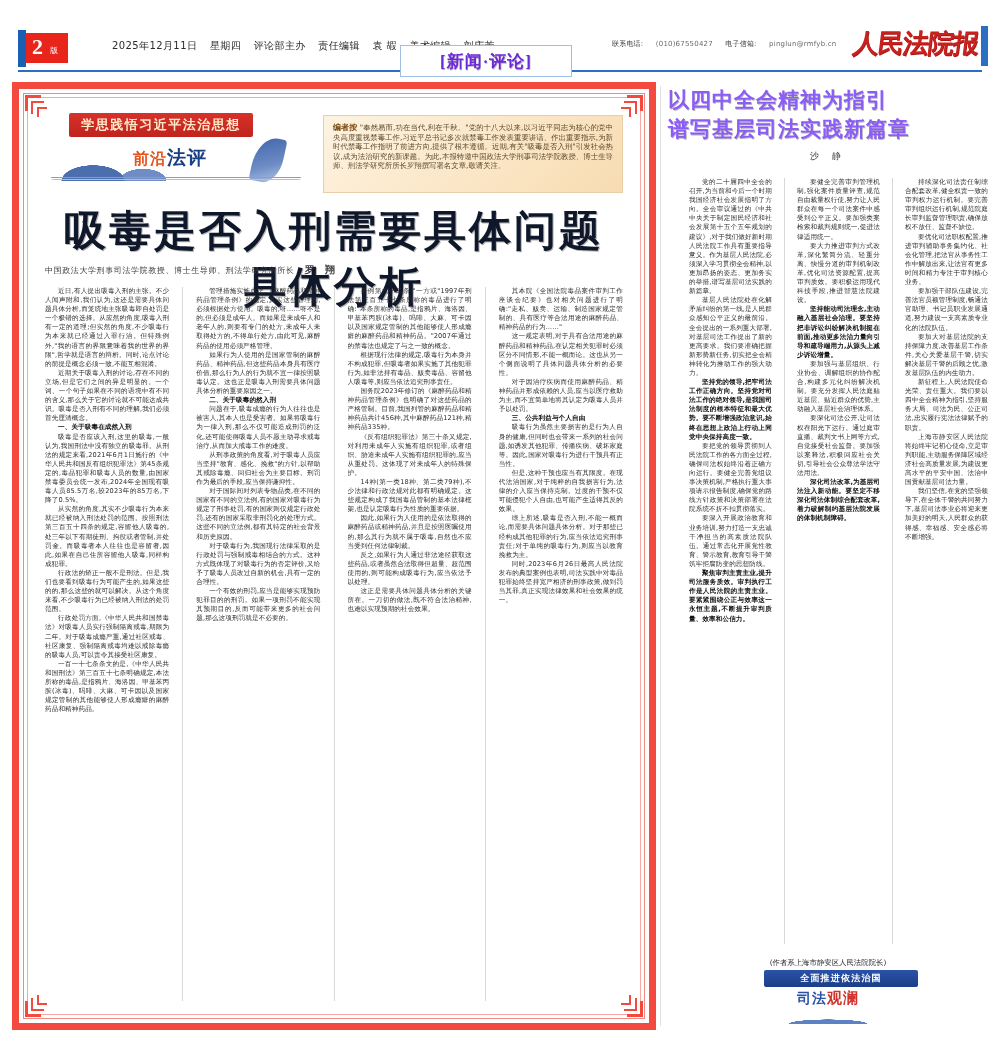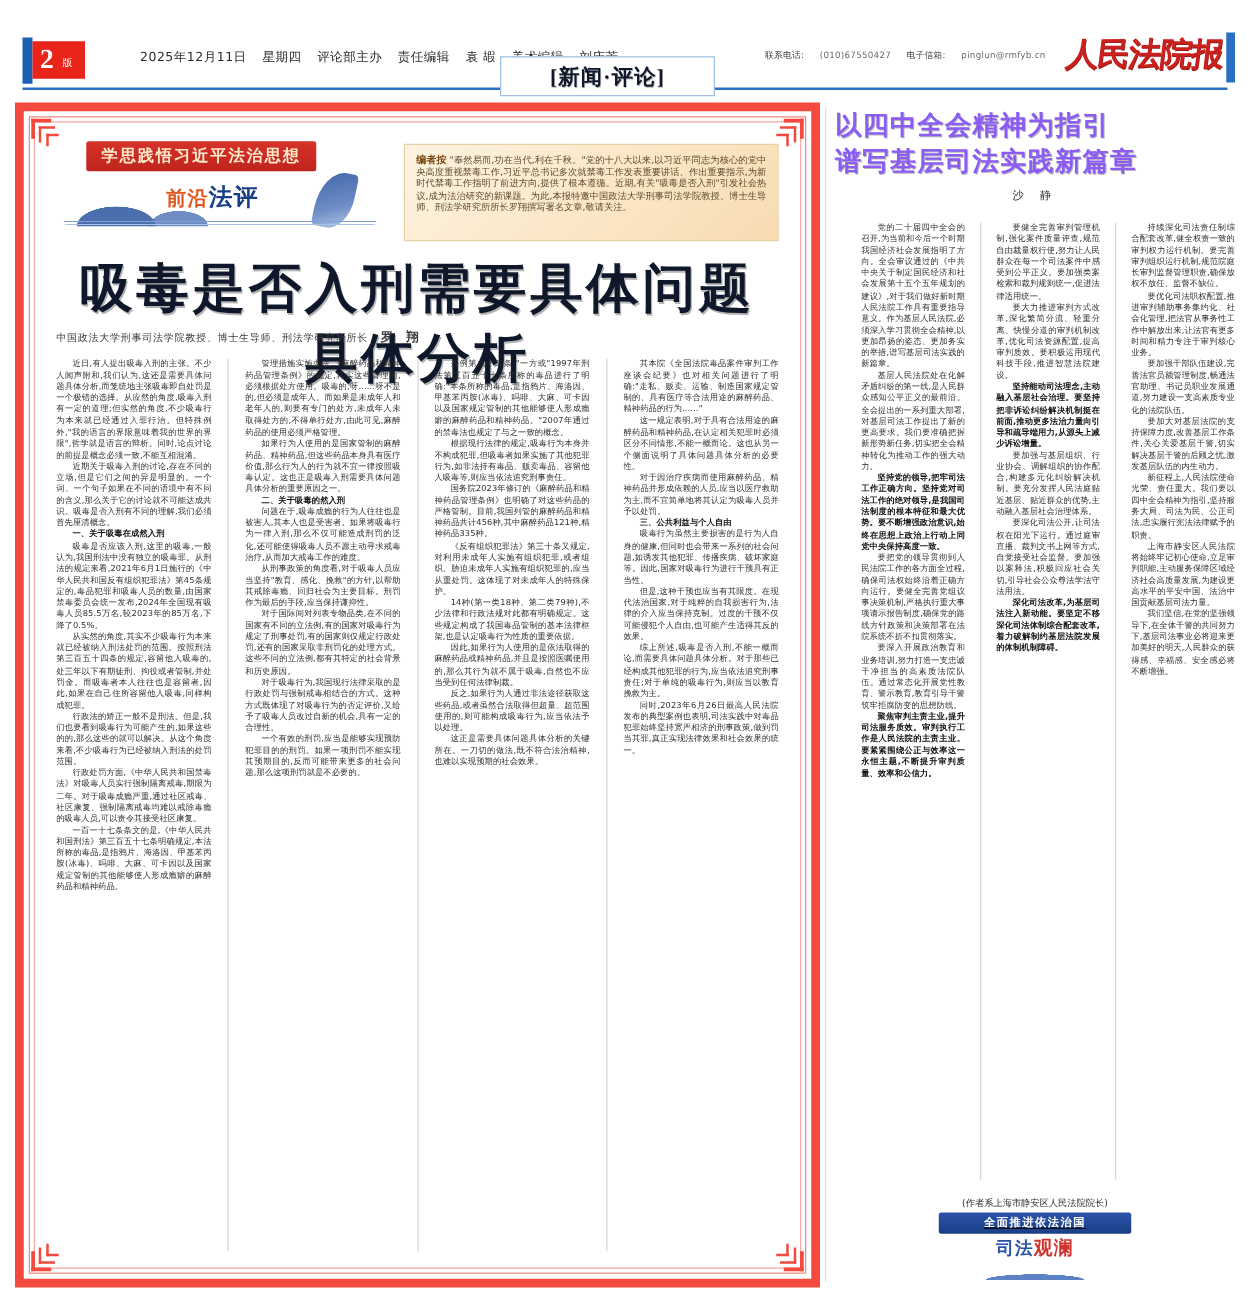--- a/index.html
+++ b/index.html
@@ -59,21 +59,21 @@
   .rule{
     position:absolute;left:18px;top:70px;width:964px;height:2px;background:#2a6fc4;
   }
   .section-tab{
     position:absolute;left:400px;top:45px;width:170px;height:30px;
     background:#ffffff;border:1.5px solid #9fc0e4;
     display:flex;align-items:center;justify-content:center;
     z-index:4;
   }
   .section-tab span{
-    font-size:17px;font-weight:bold;color:#0f172a;letter-spacing:1px;
+    font-size:17px;font-weight:bold;color:#6d28d9;letter-spacing:1px;
     font-family:"Liberation Serif",serif;
     text-shadow:0.6px 0.6px 0 #bdbdbd;
   }
 
   
   .frame-outer{
     position:absolute;left:12px;top:82px;width:644px;height:948px;
     border:7px solid #f4493f;background:#ffffff;box-sizing:border-box;
   }
   .frame-mid{
@@ -202,23 +202,23 @@
   .rcol p.sec{font-weight:bold;color:#111;}
   .r-attrib{
     position:absolute;left:0;bottom:62px;width:100%;text-align:center;
     font-size:7.4px;color:#2d2d2d;font-family:"DejaVu Sans",sans-serif;
   }
   .footer-logo{
     position:absolute;left:50%;transform:translateX(-50%);bottom:2px;
     width:178px;height:58px;
   }
   .footer-logo .fband{
-    position:absolute;left:12px;top:0;width:154px;height:17px;
+    position:absolute;left:25px;top:0;width:154px;height:17px;
     background:linear-gradient(180deg,#2a52a8 0%,#1b3f86 100%);
-    display:flex;align-items:center;justify-content:center;border-radius:2px;text-decoration:underline;
+    display:flex;align-items:center;justify-content:center;border-radius:2px;
   }
   .footer-logo .fband span{
     color:#ffffff;font-size:9px;font-weight:bold;letter-spacing:1.2px;
     font-family:"Liberation Serif",serif;
   }
   .footer-logo .fmain{
     position:absolute;left:0;top:19px;width:178px;text-align:center;
   }
   .footer-logo .fmain .a{color:#2a52a8;font-size:14px;font-weight:bold;letter-spacing:1px;font-family:"Liberation Serif",serif;}
   .footer-logo .fmain .b{color:#d0342c;font-size:15px;font-weight:bold;letter-spacing:1px;font-family:"Liberation Serif",serif;}

